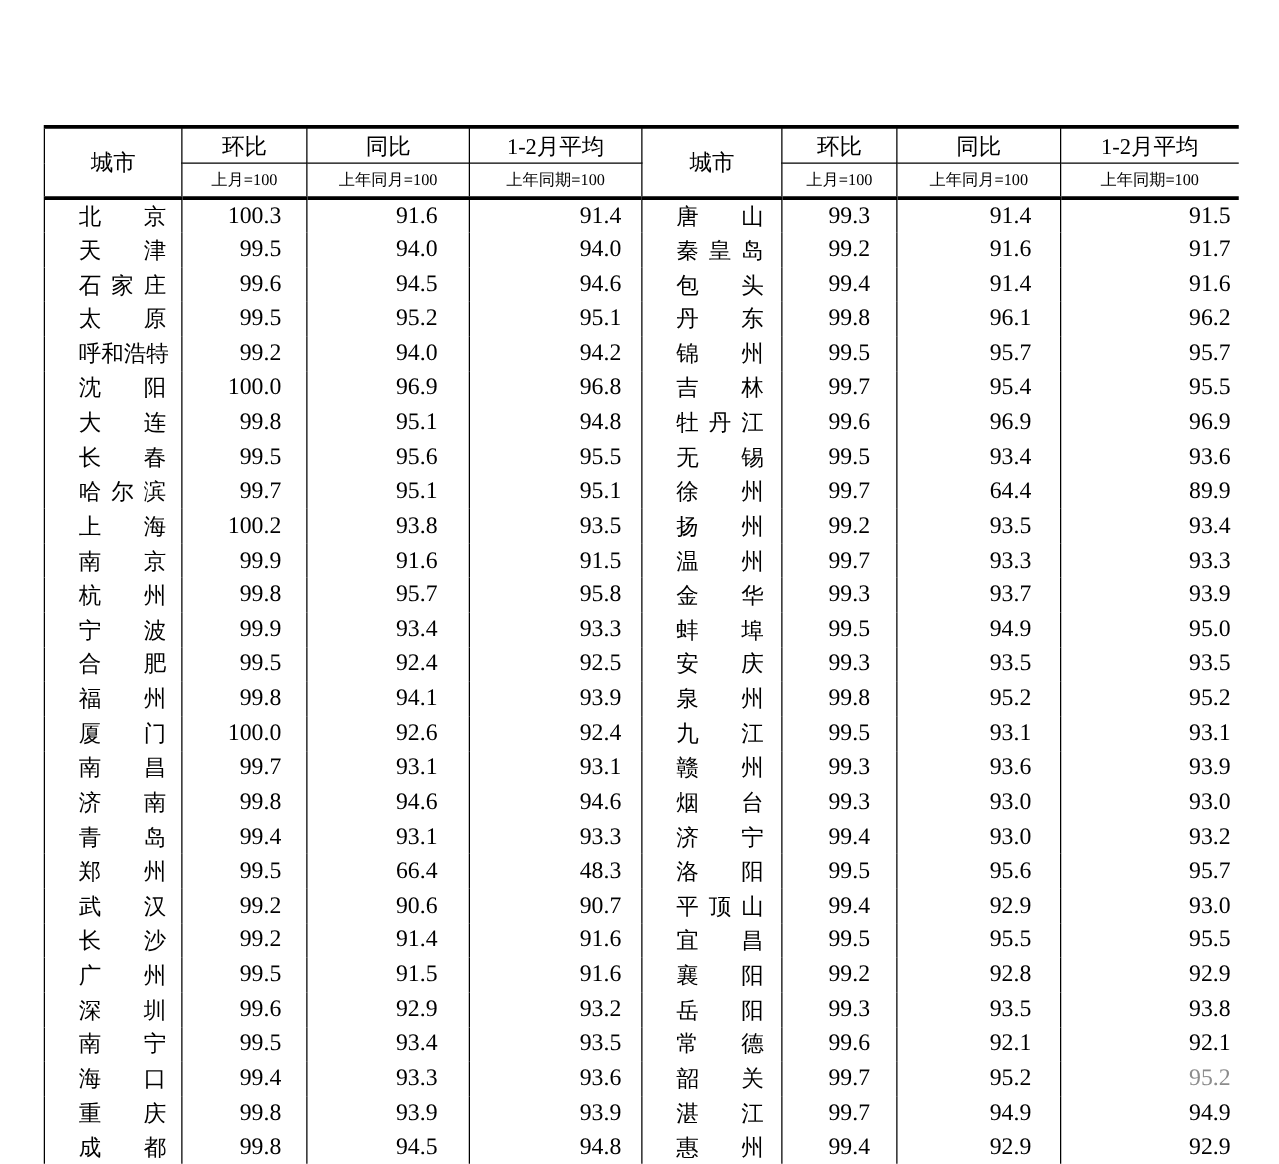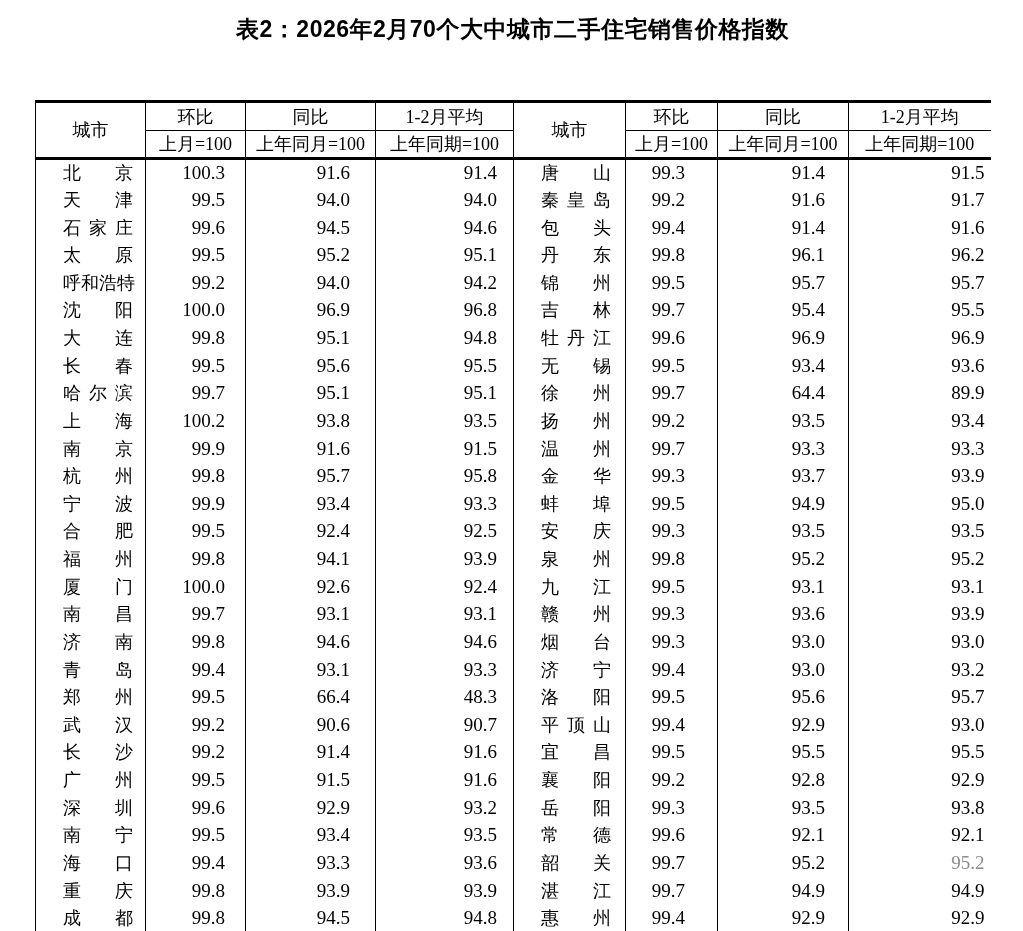--- a/index.html
+++ b/index.html
@@ -49,42 +49,41 @@
     vertical-align: middle;
     white-space: nowrap;
     overflow: hidden;
   }
   th.last-col, td.last-col { border-right: none; }
   thead tr.grp { height: 29px; }
   thead tr.sub { height: 28px; }
   thead th { text-align: center; font-size: 18px; }
   thead th.grp-h { border-bottom: 1.5px solid #000; }
   thead th.sub-h, thead th.city-h { border-bottom: 3px solid #000; }
-  thead th.sub-h { font-size: 18px; }
+  thead th.sub-h { font-size: 13px; }
   tbody tr { height: 27.64px; }
   td.city { padding-left: 27px; }
   .city-name {
     display: flex;
     justify-content: space-between;
     width: 70px;
     font-size: 18px;
   }
   td.num { text-align: right; font-size: 19px; }
   td.num.p2 { padding-right: 20px; }
   td.num.p3 { padding-right: 25px; }
   td.num.p4 { padding-right: 16px; }
-  td.num.p6 { padding-right: 32px; }
+  td.num.p6 { padding-right: 21px; }
   td.num.p7 { padding-right: 23px; }
   td.num.p8 { padding-right: 6px; }
 </style>
 </head>
 <body>
 
 <div class="page">
-  <div class="title">表2：2026年2月70个大中城市二手住宅销售价格指数</div>
 
   <table class="idx">
     <colgroup>
       <col class="c1">
         <col class="c2">
         <col class="c3">
         <col class="c4">
       <col class="c5">
         <col class="c6">
         <col class="c7">

